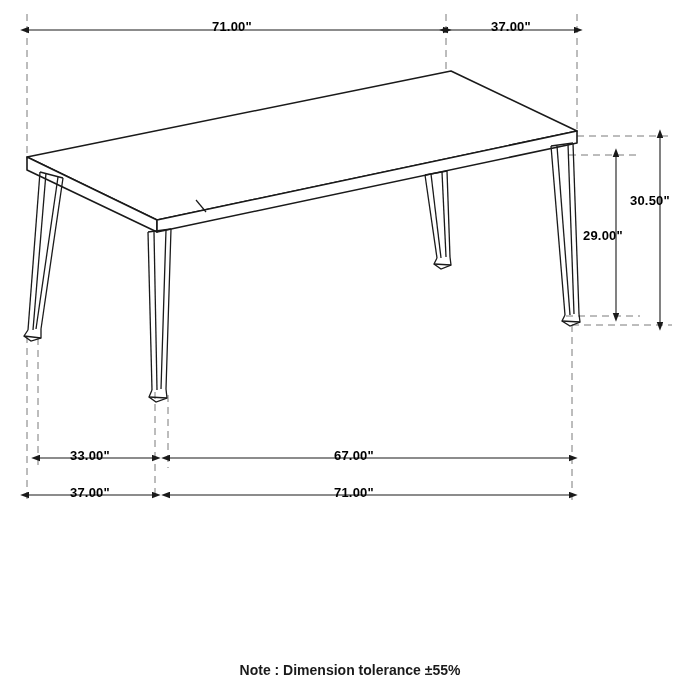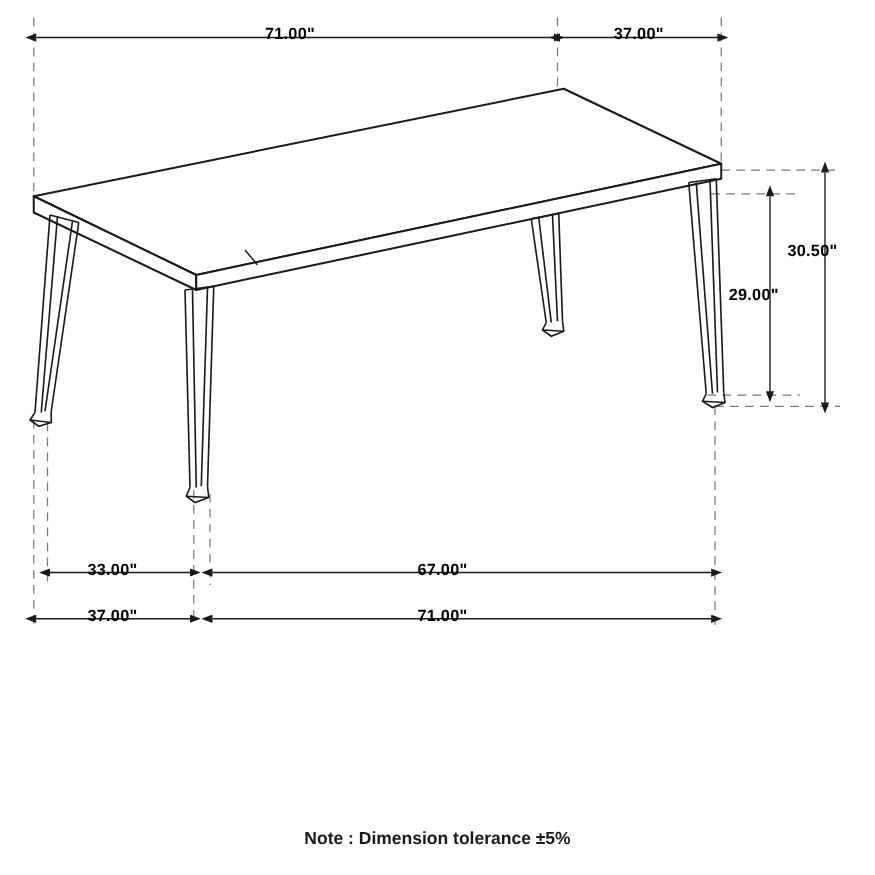--- a/index.html
+++ b/index.html
@@ -165,15 +165,15 @@
   <div class="dimlabel" style="left:583px; top:228px;">29.00"</div>
 
   <div class="dimlabel" style="left:70px; top:448px;">33.00"</div>
 
   <div class="dimlabel" style="left:334px; top:448px;">67.00"</div>
 
   <div class="dimlabel" style="left:70px; top:485px;">37.00"</div>
 
   <div class="dimlabel" style="left:334px; top:485px;">71.00"</div>
 
-  <div class="note">Note : Dimension tolerance ±5%</div>
+  <div class="note">Note : Dimension tolerance ±55%</div>
 
 </div>
 
 </body></html>

